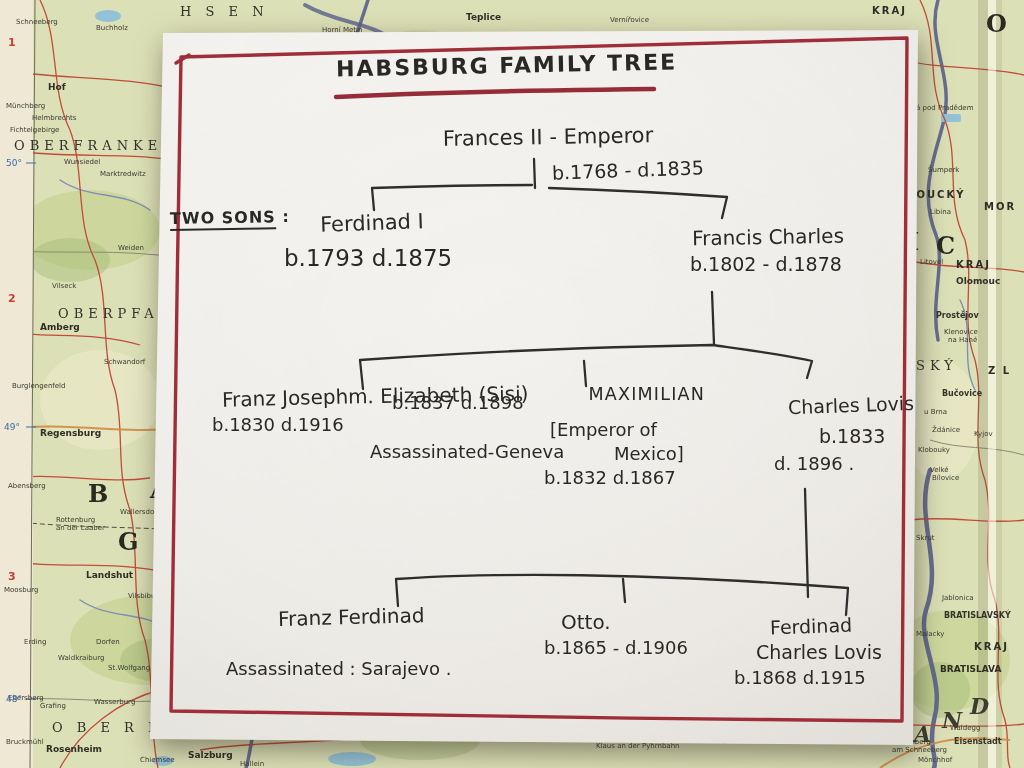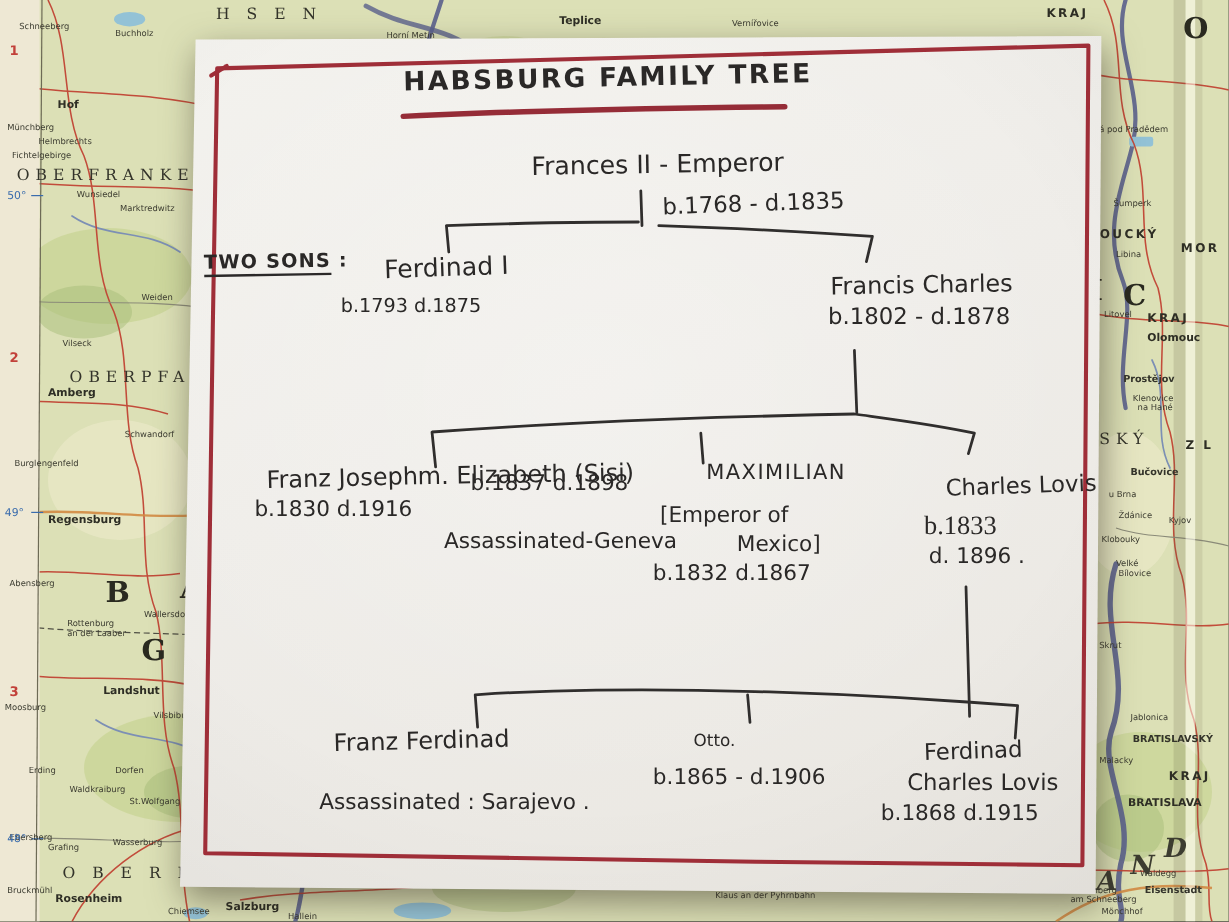--- a/index.html
+++ b/index.html
@@ -29,41 +29,41 @@
   .redul{stroke:#952c37;stroke-width:4.5;fill:none;stroke-linecap:round;}
   
   .hw{position:absolute;color:#2a2827;white-space:nowrap;line-height:1.1;}
   .ul{border-bottom:2px solid #2b2929;padding-bottom:1px;}
   .t-title{left:336px;top:54px;width:330px;text-align:center;font-size:22px;font-weight:700;
            letter-spacing:2px;transform:rotate(-1.2deg);}
   .r-name{left:428px;top:126px;width:240px;text-align:center;font-size:21px;transform:rotate(-1deg);}
   .r-dates{left:552px;top:160px;font-size:19px;transform:rotate(-2deg);}
   .two-sons{left:170px;top:209px;font-size:16px;font-weight:700;letter-spacing:1px;transform:rotate(-1deg);}
   .f1-name{left:302px;top:212px;width:140px;text-align:center;font-size:21px;transform:rotate(-2deg);}
-  .f1-dates{left:284px;top:246px;width:160px;font-size:16px;}
+  .f1-dates{left:284px;top:246px;width:160px;font-size:23px;}
   .f1-note{left:246px;top:274px;width:170px;text-align:center;font-size:18px;}
   .fc-name{left:692px;top:226px;font-size:20px;transform:rotate(-1deg);}
   .fc-dates{left:690px;top:254px;font-size:19px;}
   .fj-name{left:222px;top:387px;font-size:20px;transform:rotate(-1.5deg);}
   .fj-dates{left:212px;top:415px;font-size:18px;}
   .el-name{left:348px;top:384px;font-size:20px;transform:rotate(-1deg);}
   .el-dates{left:392px;top:393px;font-size:18px;}
   .el-note{left:370px;top:442px;font-size:18px;}
   .mx-name{left:560px;top:385px;width:145px;text-align:right;font-size:17.5px;letter-spacing:1.2px;}
   .mx-t1{left:550px;top:420px;font-size:18px;}
   .mx-t2{left:614px;top:444px;font-size:18px;}
   .mx-dates{left:544px;top:468px;font-size:18px;}
   .mx-note{left:521px;top:494px;font-size:17.5px;letter-spacing:.5px;}
   .cl-name{left:788px;top:395px;font-size:19px;transform:rotate(-2deg);}
-  .cl-born{left:770px;top:426px;font-size:22px;font-family:Liberation Serif, serif;}
+  .cl-born{left:819px;top:426px;font-size:19px;}
   .cl-died{left:774px;top:454px;font-size:18px;}
   .ff-name{left:278px;top:606px;font-size:20px;transform:rotate(-1.5deg);}
   .ff-dates{left:262px;top:633px;font-size:19px;}
-  .ff-note{left:226px;top:659px;font-size:18px;margin-left:40px;}
-  .ot-name{left:578px;top:611px;font-size:14px;}
+  .ff-note{left:226px;top:659px;font-size:18px;}
+  .ot-name{left:561px;top:611px;font-size:20px;}
   .ot-dates{left:544px;top:638px;font-size:18px;}
   .fcl-n1{left:770px;top:616px;font-size:19px;transform:rotate(-2deg);}
   .fcl-n2{left:756px;top:642px;font-size:19px;}
   .fcl-dates{left:734px;top:668px;font-size:18px;}
 </style>
 </head>
 <body>
 
 <div class="stage">
 

